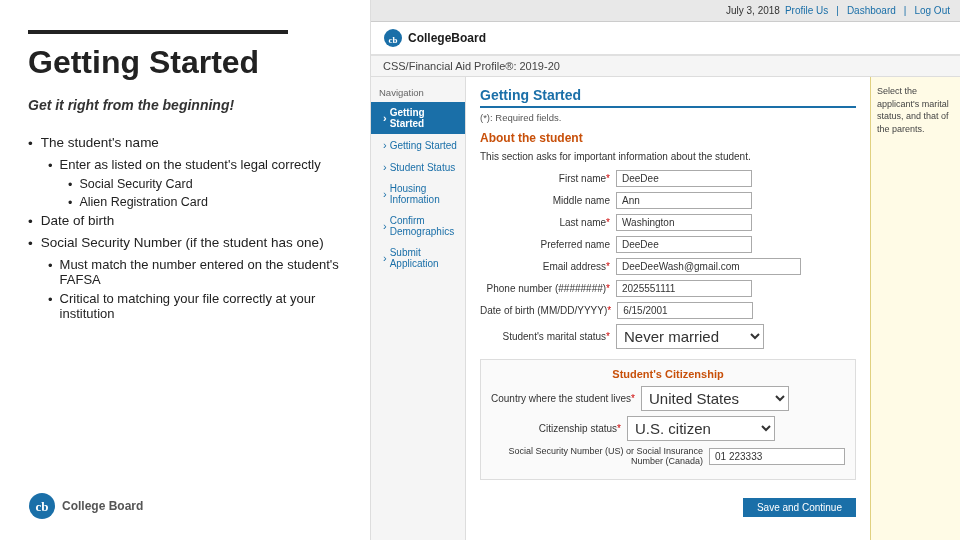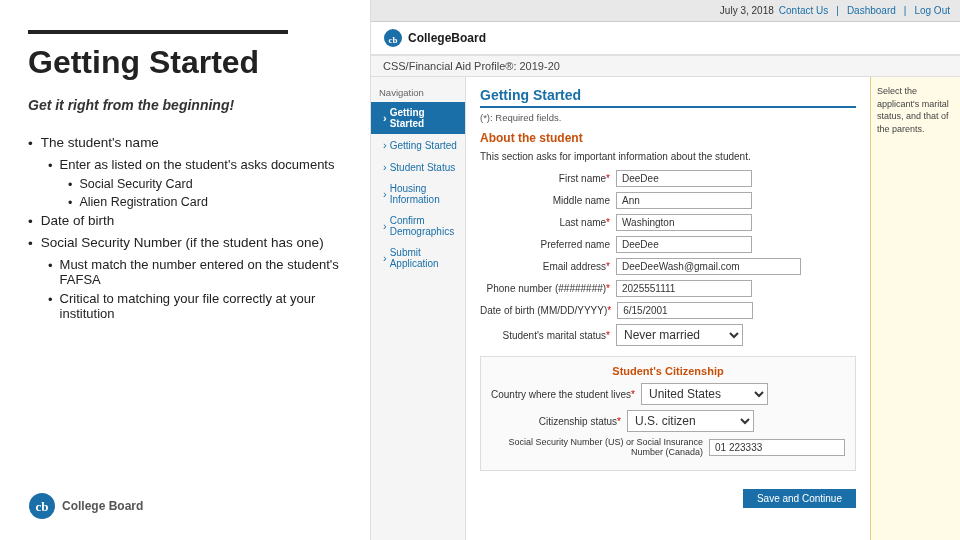--- a/index.html
+++ b/index.html
@@ -295,22 +295,22 @@
       padding: 2px 5px;
       font-size: 10px;
       width: 136px;
       background: #fff;
       color: #333;
     }
 
     .form-select {
       border: 1px solid #aaa;
       padding: 2px 3px;
-      font-size: 12px;
-      width: 127px;
+      font-size: 15px;
+      width: 148px;
       background: #fff;
       color: #333;
     }
 
     .required-star {
       color: #c00;
     }
 
     
     .citizenship-section {
@@ -364,21 +364,21 @@
   <h1 class="main-title">Getting Started</h1>
   <p class="subtitle">Get it right from the beginning!</p>
 
   <ul class="bullet-list">
 
     <li>
       <span>The student's name</span>
     </li>
     <ul class="nested-list">
       <li>
-        <span>Enter as listed on the student's asks documents</span>
+        <span>Enter as listed on the student's legal correctly</span>
       </li>
       <ul class="nested-list2">
         <li>
           <span>Social Security Card</span>
         </li>
         <li>
           <span>Alien Registration Card</span>
         </li>
       </ul>
     </ul>
@@ -407,21 +407,21 @@
     </svg>
     <span class="cb-logo-text">College Board</span>
   </div>
 </div>
 
 <div class="right-panel">
 
   <div class="browser-header">
     <span class="browser-date">July 3, 2018</span>
     <div class="browser-nav-links">
-      <span>Contact Us</span>
+      <span>Profile Us</span>
       <span>|</span>
       <span>Dashboard</span>
       <span>|</span>
       <span>Log Out</span>
     </div>
   </div>
 
   <div class="cb-topbar">
     <div class="cb-topbar-logo">
       <svg class="cb-icon-small" viewBox="0 0 20 20">

